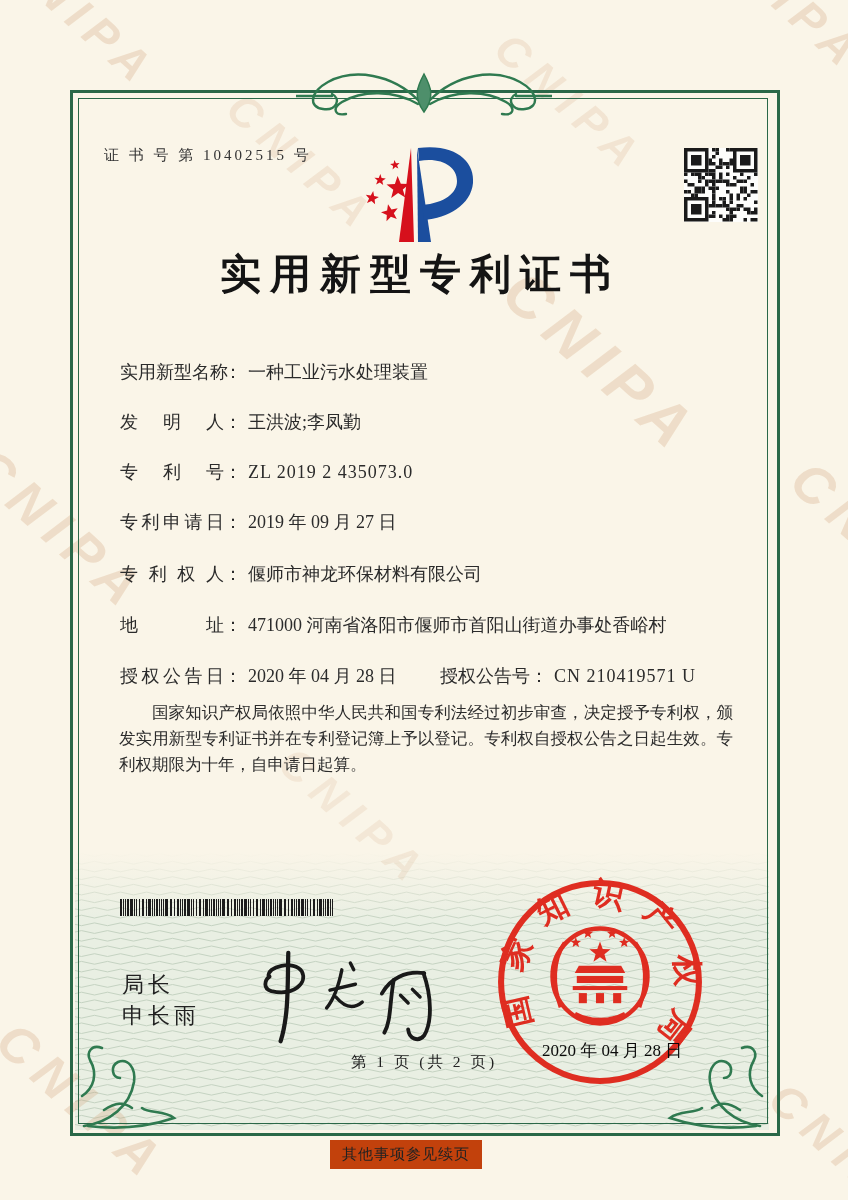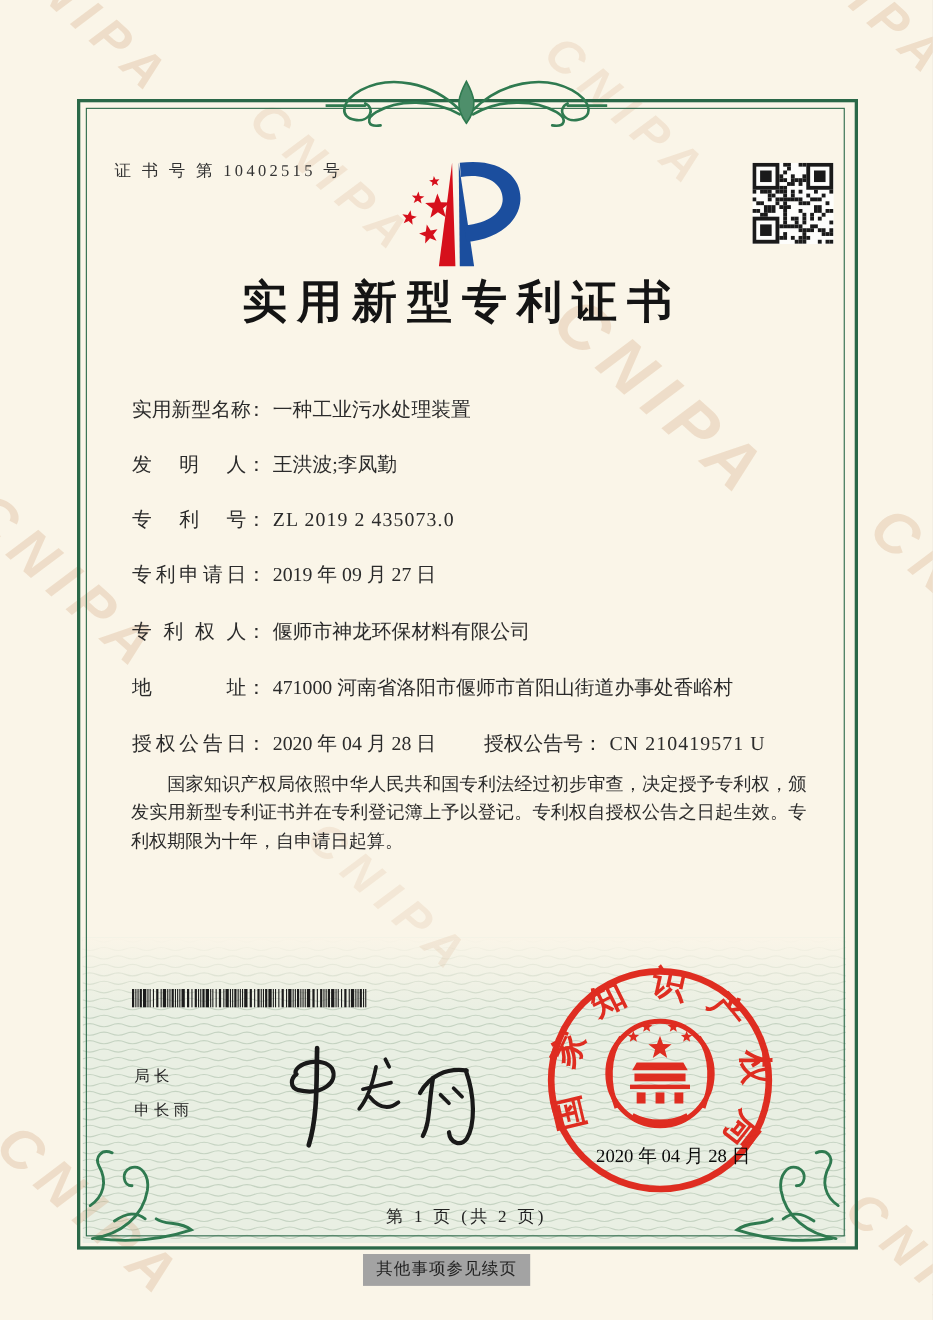--- a/index.html
+++ b/index.html
@@ -24,28 +24,28 @@
   .title{position:absolute;left:0;top:247px;width:840px;text-align:center;font-size:41px;
       font-weight:bold;letter-spacing:9px;color:#141414;z-index:4;}
   .fields{position:absolute;left:120px;top:348px;width:620px;font-size:18px;z-index:4;}
   .frow{position:absolute;left:0;white-space:nowrap;}
   .flabel{display:inline-block;width:104px;text-align:justify;text-align-last:justify;vertical-align:bottom;}
   .colon{margin-right:6px;}
   .fpair2{position:absolute;left:320px;top:0;text-align:right;}
   .paras{position:absolute;left:118px;top:699px;width:616px;font-size:16.5px;line-height:26px;
       text-align:justify;z-index:4;}
   .paras p{margin:1px;text-indent:2em;}
-  .signer{position:absolute;left:122px;z-index:4;font-size:14px;letter-spacing:4px;color:#222;}
+  .signer{position:absolute;left:122px;z-index:4;font-size:22px;letter-spacing:4px;color:#222;}
   .sig-svg{position:absolute;left:252px;top:946px;z-index:4;}
   .seal-svg{position:absolute;left:494px;top:876px;z-index:5;opacity:.95;}
   .seal-date{position:absolute;left:534px;top:1039px;width:156px;text-align:center;
       font-size:17px;color:#0a0a0a;z-index:6;white-space:nowrap;}
-  .page-info{position:absolute;left:74px;top:1096px;width:700px;text-align:center;
+  .page-info{position:absolute;left:74px;top:1052px;width:700px;text-align:center;
       font-size:15.5px;letter-spacing:3px;color:#222;z-index:4;}
-  .footer-box{position:absolute;left:330px;top:1140px;width:152px;height:29px;background:#a3a3a3;
+  .footer-box{position:absolute;left:330px;top:1140px;width:152px;height:29px;background:#c2410c;
       text-align:center;line-height:29px;font-size:15px;letter-spacing:1px;color:#222;z-index:4;}
   .logo{position:absolute;left:352px;top:138px;z-index:4;}
   .qr{position:absolute;left:684px;top:148px;z-index:4;}
   .barcode{position:absolute;left:120px;top:899px;z-index:4;}
 </style>
 </head>
 <body>
 
 <div class="page">
 

